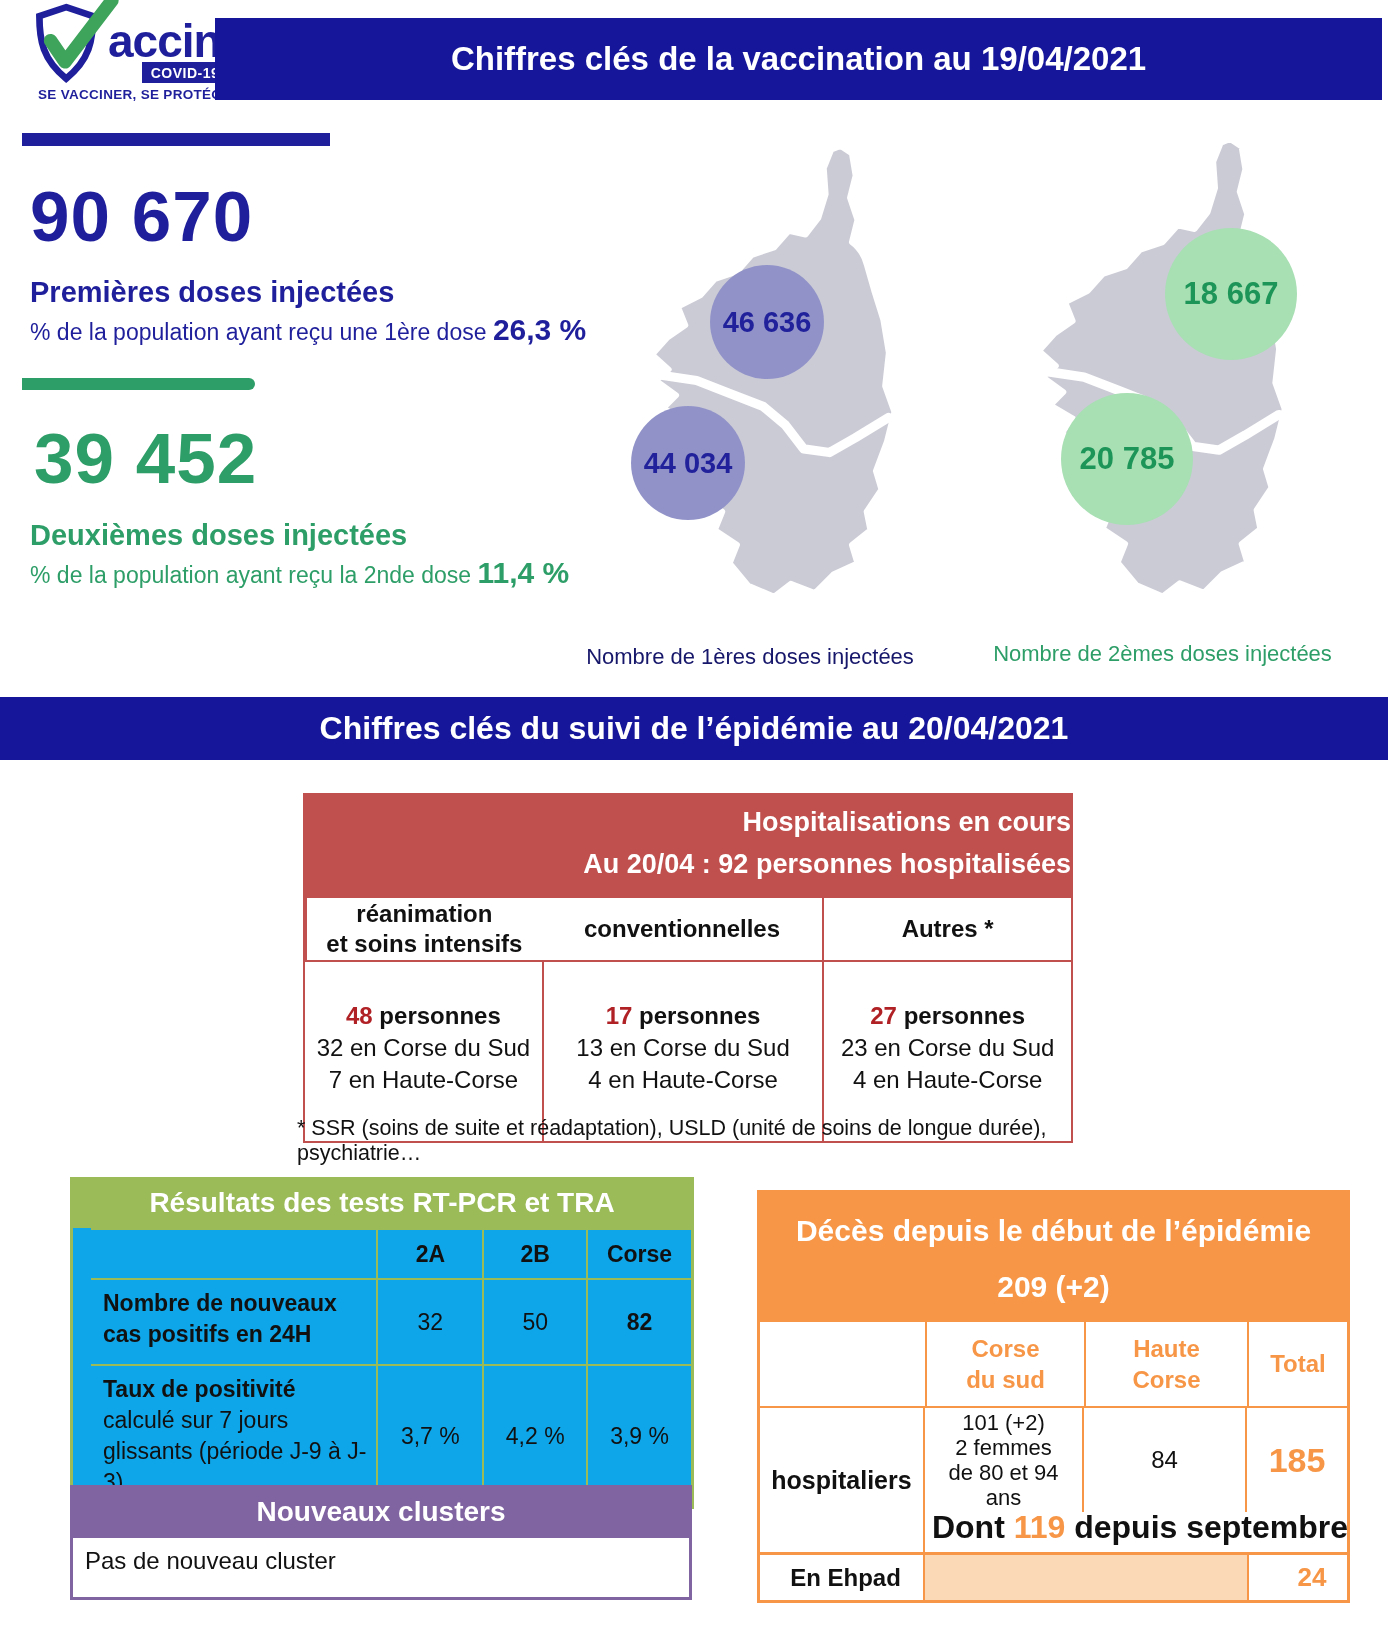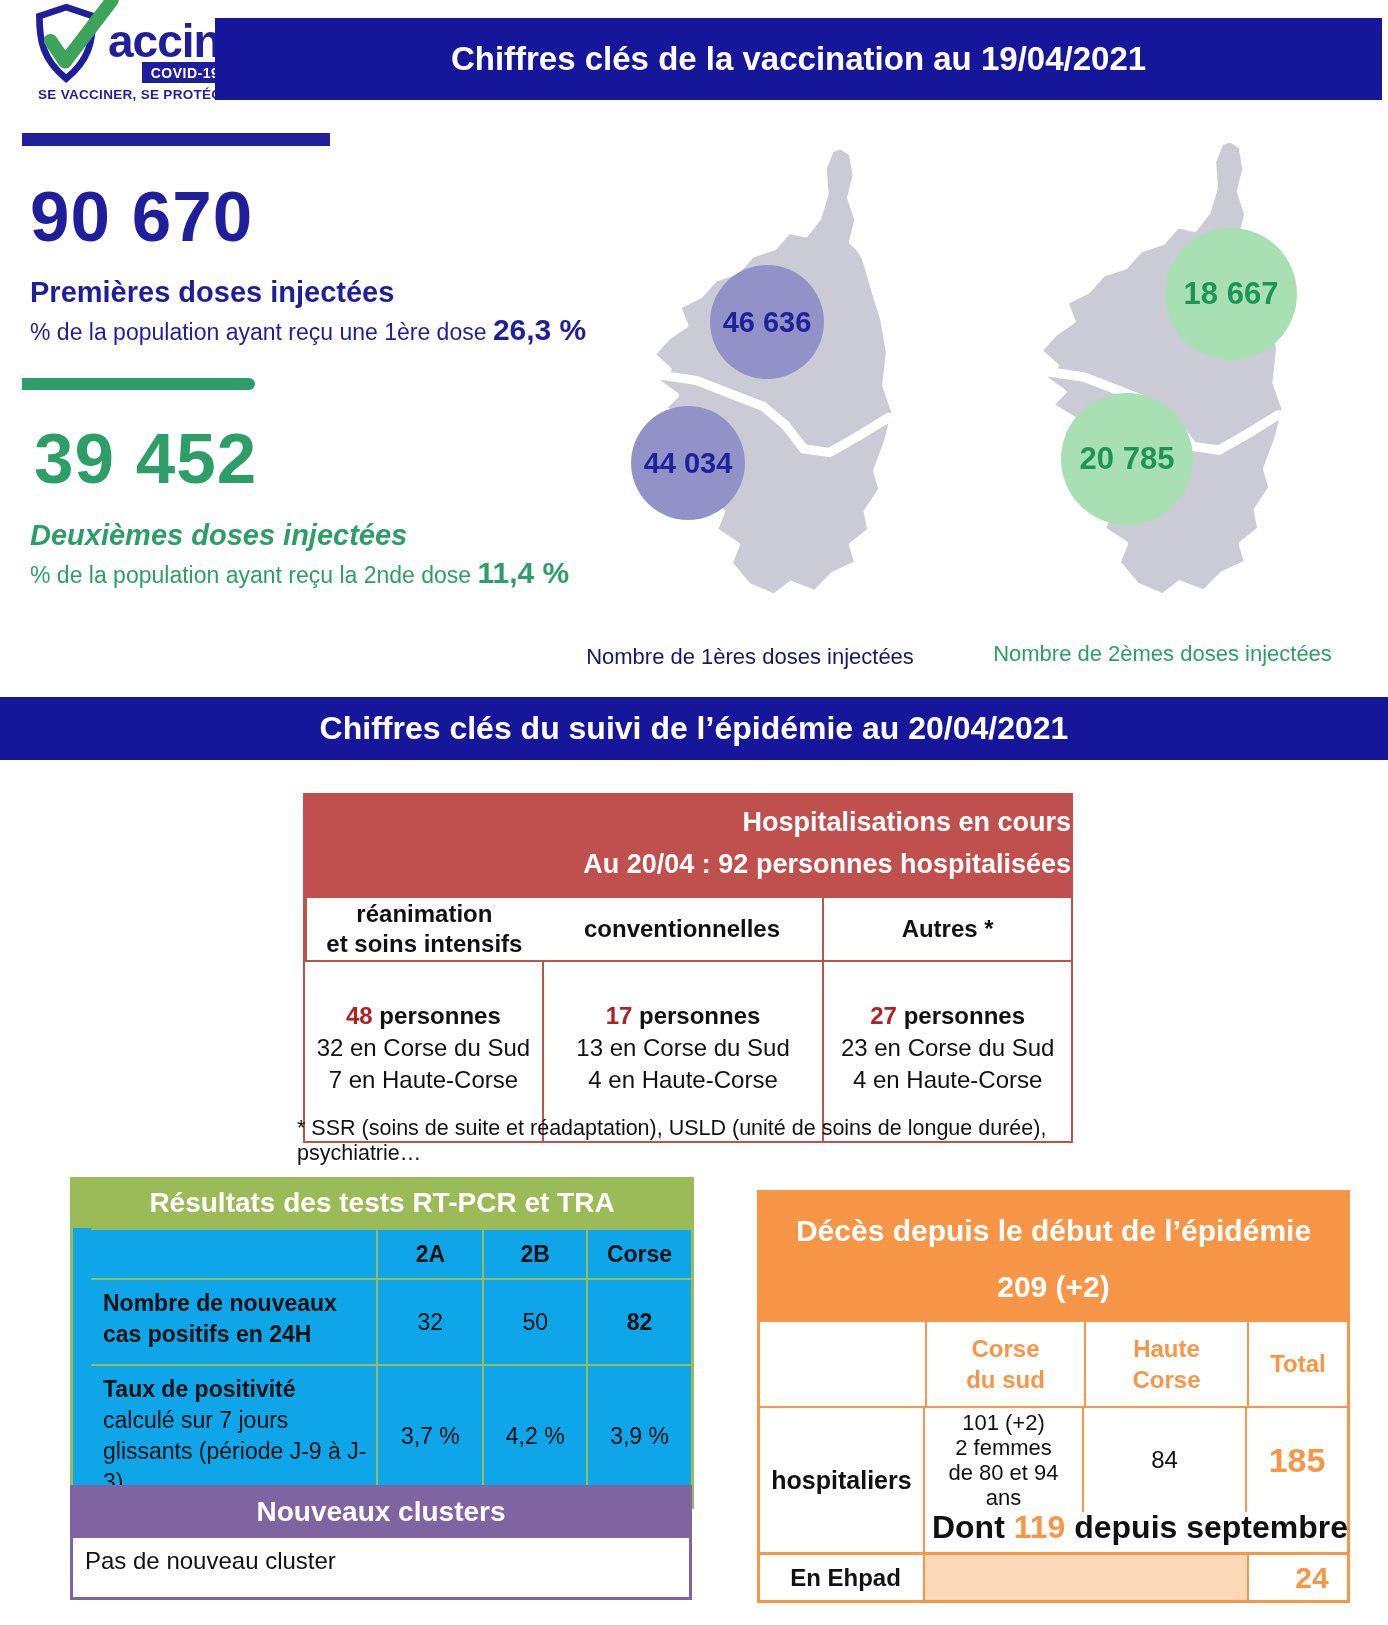--- a/index.html
+++ b/index.html
@@ -28,21 +28,21 @@
 
   
   .bar-navy{left:22px;top:133px;width:308px;height:13px;background:var(--navy-text);}
   .bar-green{left:22px;top:378px;width:233px;height:12px;background:var(--green);border-radius:0 7px 7px 0;}
   .stat-value{font-size:71px;font-weight:bold;letter-spacing:1px;line-height:1;}
   .stat-label{font-size:29px;font-weight:bold;}
   .stat-sub{font-size:23px;}
   .stat-sub b{font-size:30px;}
   .c-navy{color:var(--navy-text);} .c-green{color:var(--green);}
   .v1{left:30px;top:181px;} .l1{left:30px;top:276px;} .s1{left:30px;top:313px;}
-  .v2{left:34px;top:423px;} .l2{left:30px;top:519px;font-style:italic;} .s2{left:30px;top:556px;}
+  .v2{left:34px;top:423px;} .l2{left:30px;top:519px;} .s2{left:30px;top:556px;}
 
   
   .map{width:400px;height:480px;}
   .map svg{width:100%;height:100%;}
   .map1{left:600px;top:135px;}
   .map2{left:990px;top:128px;width:398px;height:487px;}
   .bubble{position:absolute;border-radius:50%;display:flex;align-items:center;justify-content:center;font-weight:bold;}
   .bubble.p{background:var(--bub-purple);color:var(--bub-purple-text);width:114px;height:114px;font-size:29px;}
   .bubble.g{background:var(--bub-green);color:var(--bub-green-text);width:132px;height:132px;font-size:31px;}
   .caption{font-size:22px;text-align:center;}
@@ -94,21 +94,21 @@
   .d-sud span{display:block;line-height:25px;}
   .d-haute{grid-row:2;grid-column:3;border-right:2px solid var(--orange);font-size:24px;}
   .d-total{grid-row:2;grid-column:4;color:var(--orange);font-weight:bold;font-size:34px;}
   .d-dont{grid-row:3;grid-column:2 / span 3;display:flex;align-items:flex-end;justify-content:center;
           padding:0 8px 6px 16px;font-weight:bold;font-size:32px;white-space:pre;}
   .d-dont .orange{color:var(--orange);}
   .d-ehpad-label{grid-row:4;grid-column:1;border-top:3px solid var(--orange);border-right:2px solid var(--orange);
                  font-weight:bold;font-size:24px;padding-left:8px;}
   .d-ehpad-fill{grid-row:4;grid-column:2 / span 2;border-top:3px solid var(--orange);background:var(--peach);}
   .d-ehpad-total{grid-row:4;grid-column:4;border-top:3px solid var(--orange);border-left:2px solid var(--orange);
-                 color:var(--orange);font-weight:bold;font-size:30px;padding-left:28px;}
+                 color:var(--orange);font-weight:bold;font-size:26px;padding-left:28px;}
 </style>
 </head>
 <body>
 
 <div class="page">
 
   <div class="abs logo">
     <svg viewBox="0 0 80 86" width="92" height="96" style="position:absolute;left:14px;top:-4px;">
       <path d="M33,10 L57,18 C57,40 54,57 33,74 C12,57 9,40 9,18 Z" fill="#ffffff" stroke="#1F1F9C" stroke-width="6"></path>
       <polyline points="19,40 32,59 74,4" fill="none" stroke="#3EA45C" stroke-width="12" stroke-linecap="round" stroke-linejoin="round"></polyline>

